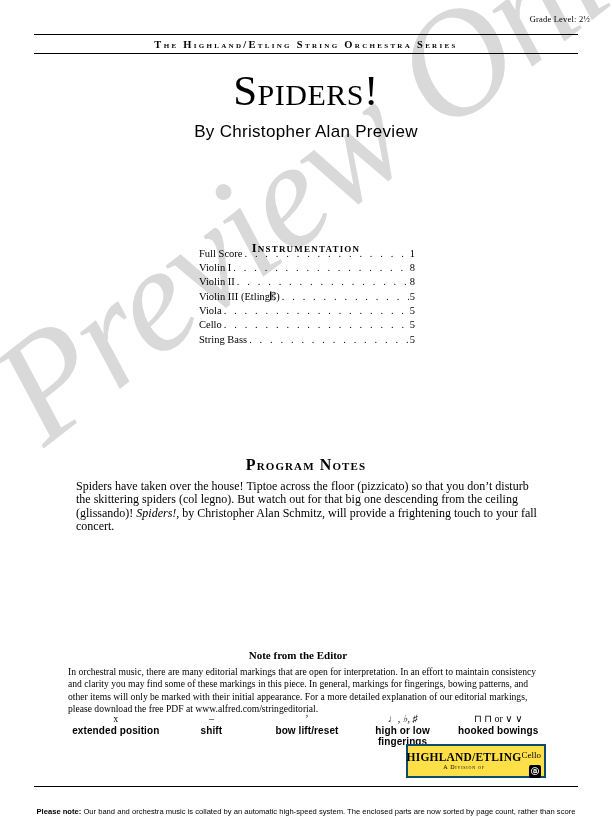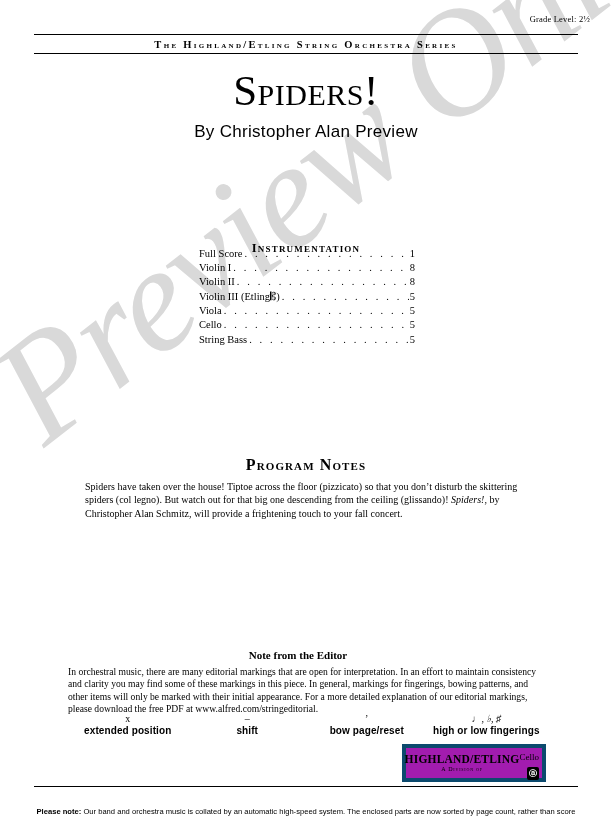--- a/index.html
+++ b/index.html
@@ -121,22 +121,22 @@
     position:absolute;
     left:0; right:0; top:456px;
     text-align:center;
     font-size:16px;
     font-weight:bold;
     font-variant:small-caps;
     letter-spacing:1.1px;
   }
   .pn-body {
     position:absolute;
-    left:85px; right:66px; top:480px;
-    font-size:10px;
+    left:76px; right:66px; top:480px;
+    font-size:12px;
     line-height:13.4px;
     text-align:left;
   }
   .pn-body i { font-style:italic; }
 
   
   .ne-head {
     position:absolute;
     left:0; right:16px; top:649px;
     text-align:center;
@@ -172,25 +172,25 @@
     font-weight:bold;
     font-family:"Liberation Sans", sans-serif;
     letter-spacing:0.1px;
   }
 
   
   .logo-box {
     position:absolute;
     right:66px; top:744px;
     width:136px; height:30px;
-    border:4px solid #0c4a6e;
+    border:2px solid #0c4a6e;
     display:flex;
     align-items:center;
     justify-content:center;
-    background:#a21caf;
+    background:#fde047;
   }
   .logo-inner { text-align:center; line-height:1; padding-right:24px; }
   .logo-main {
     font-size:11.5px;
     font-weight:bold;
     font-family:"Liberation Serif", serif;
     letter-spacing:0.2px;
   }
   .logo-sub {
     font-size:6px;
@@ -316,25 +316,29 @@
       <div class="marking">
         <div class="sym">x</div>
         <div class="lbl">extended position</div>
       </div>
       <div class="marking">
         <div class="sym">–</div>
         <div class="lbl">shift</div>
       </div>
       <div class="marking">
         <div class="sym">’</div>
-        <div class="lbl">bow page/reset</div>
+        <div class="lbl">bow lift/reset</div>
       </div>
       <div class="marking">
         <div class="sym ital">♩, ♭, ♯</div>
         <div class="lbl">high or low fingerings</div>
+      </div>
+      <div class="marking">
+        <div class="sym">⊓ ⊓ or ∨ ∨</div>
+        <div class="lbl">hooked bowings</div>
       </div>
     </div>
 
     <div class="logo-box">
       <div class="logo-inner">
         <div class="logo-main">HIGHLAND/ETLING</div>
         <div class="logo-sub">A Division of</div>
       </div>
       <div class="alfred">
         <div class="a1">Cello</div>

